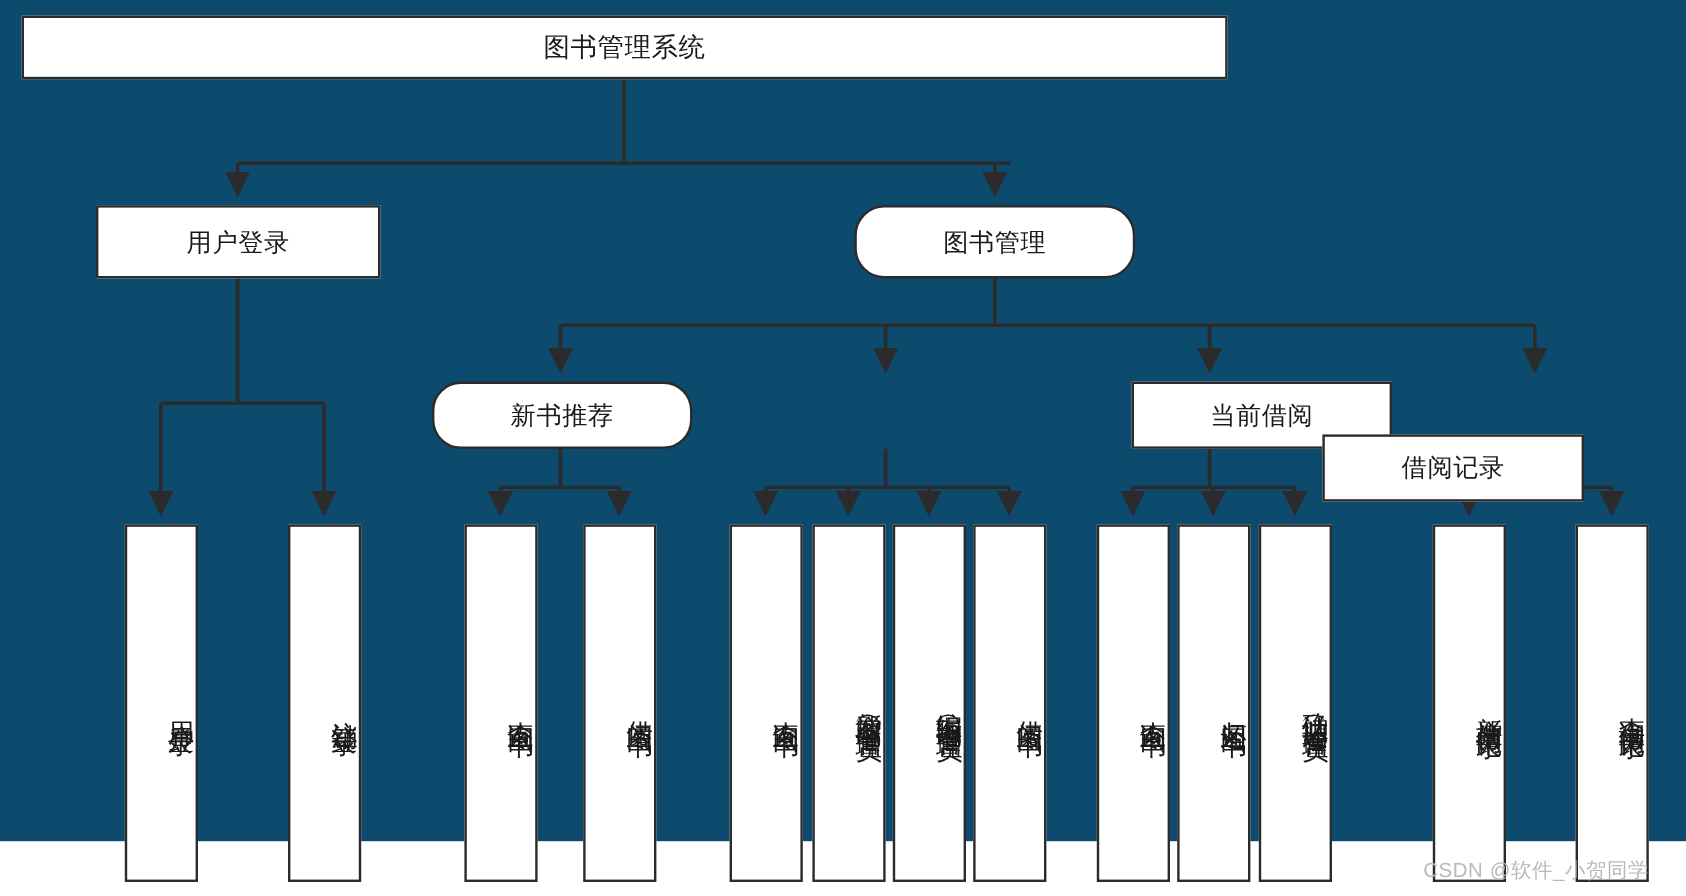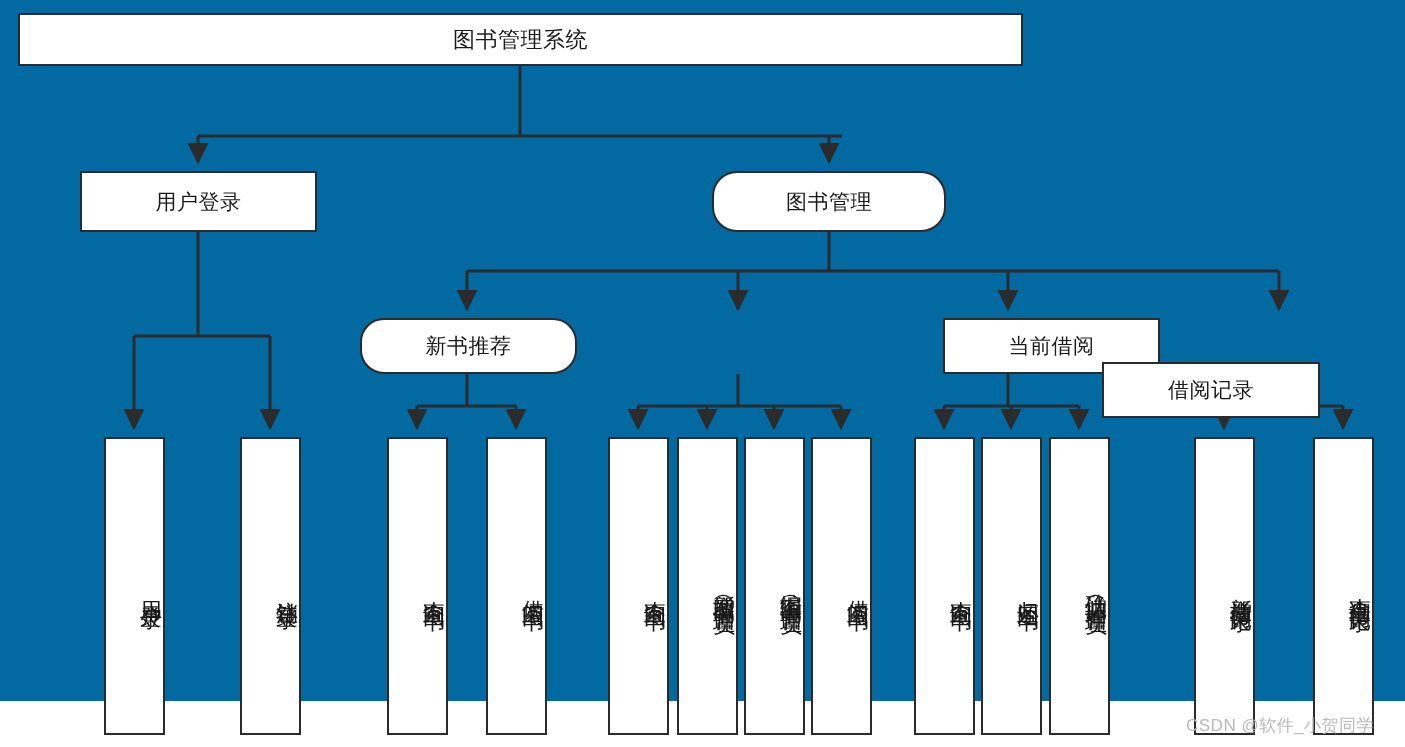--- a/index.html
+++ b/index.html
@@ -10,21 +10,21 @@
   body {
     width: 1405px;
     height: 747px;
     font-family: "Liberation Sans", "DejaVu Sans", sans-serif;
     overflow: hidden;
   }
   #diagram-root {
     position: relative;
     width: 1405px;
     height: 701px;
-    background: #0369a1;
+    background: #0c4a6e;
   }
   svg#edges {
     position: absolute;
     left: 0;
     top: 0;
     width: 1405px;
     height: 747px;
   }
   .node {
     position: absolute;

